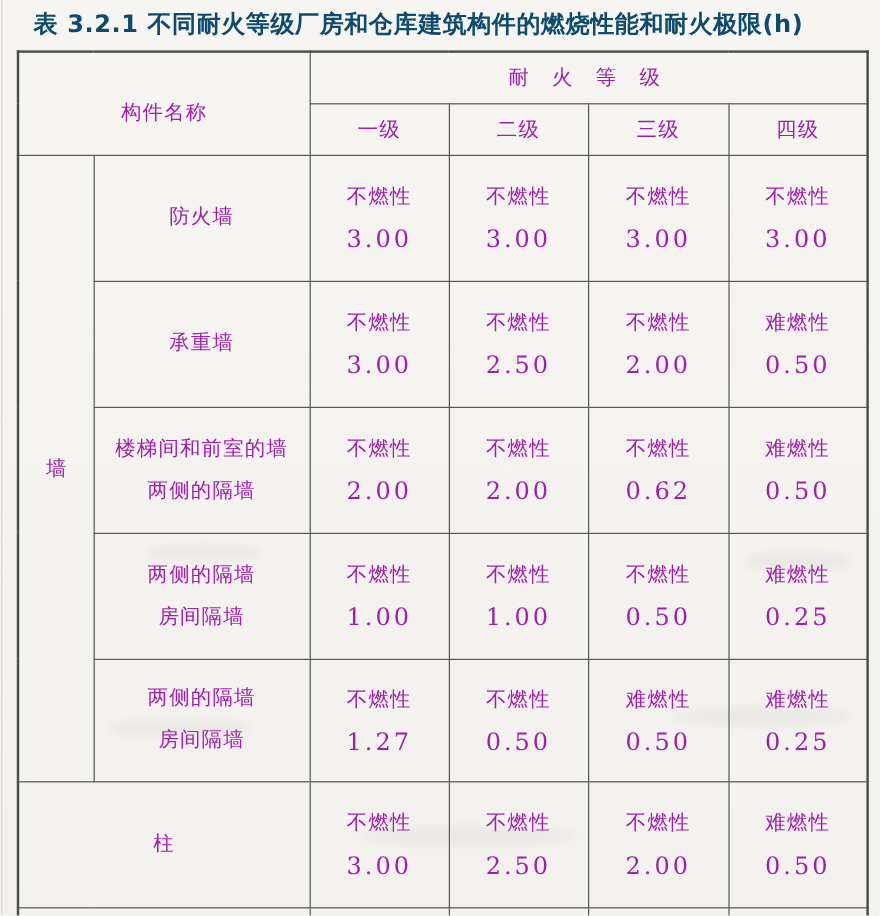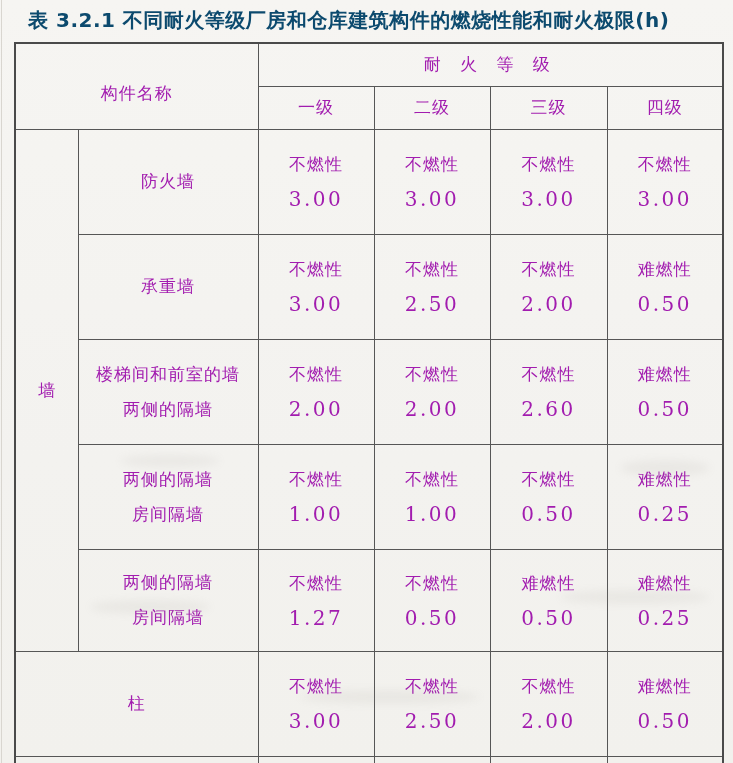--- a/index.html
+++ b/index.html
@@ -143,21 +143,21 @@
     <td class="val-cell">
           <div class="vtype">不燃性</div>
           <div class="vnum">2.00</div>
         </td>
     <td class="val-cell">
           <div class="vtype">不燃性</div>
           <div class="vnum">2.00</div>
         </td>
     <td class="val-cell">
           <div class="vtype">不燃性</div>
-          <div class="vnum">2.60</div>
+          <div class="vnum">0.62</div>
         </td>
     <td class="val-cell">
           <div class="vtype">难燃性</div>
           <div class="vnum">0.50</div>
         </td>
   </tr>
 
   <tr style="height:105px">
     <td class="name-cell">
       <div>两侧的隔墙</div>

